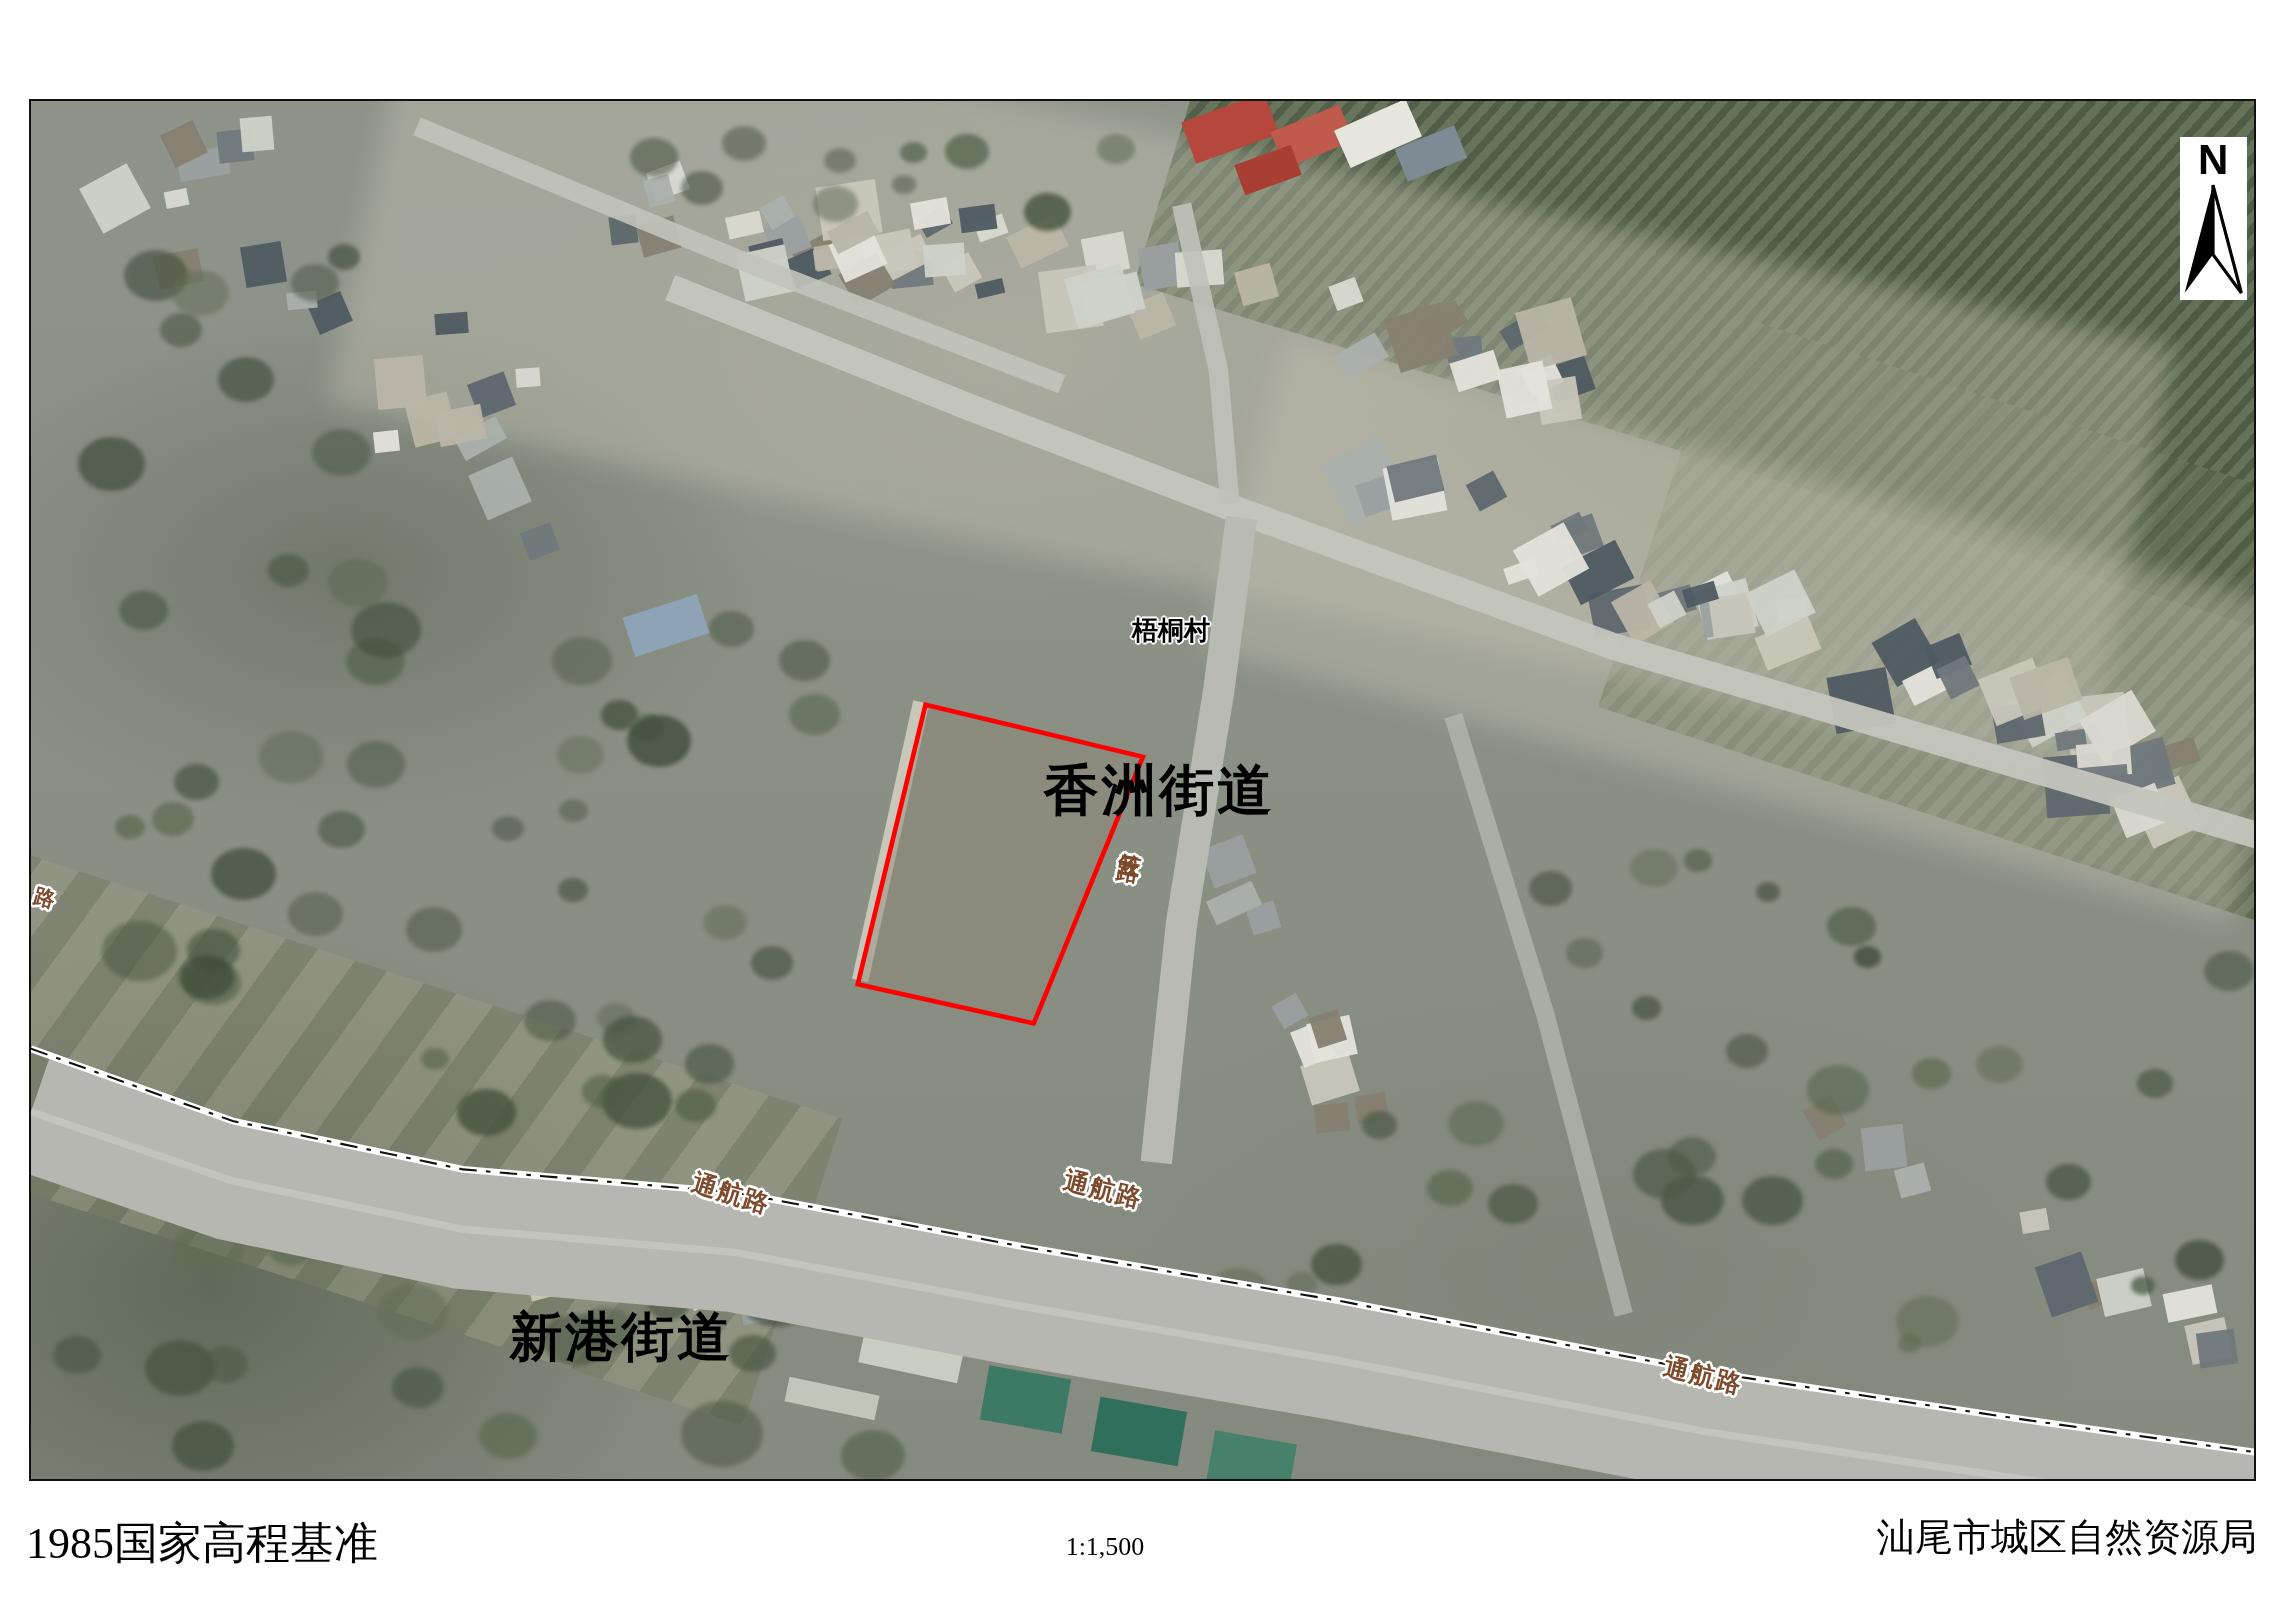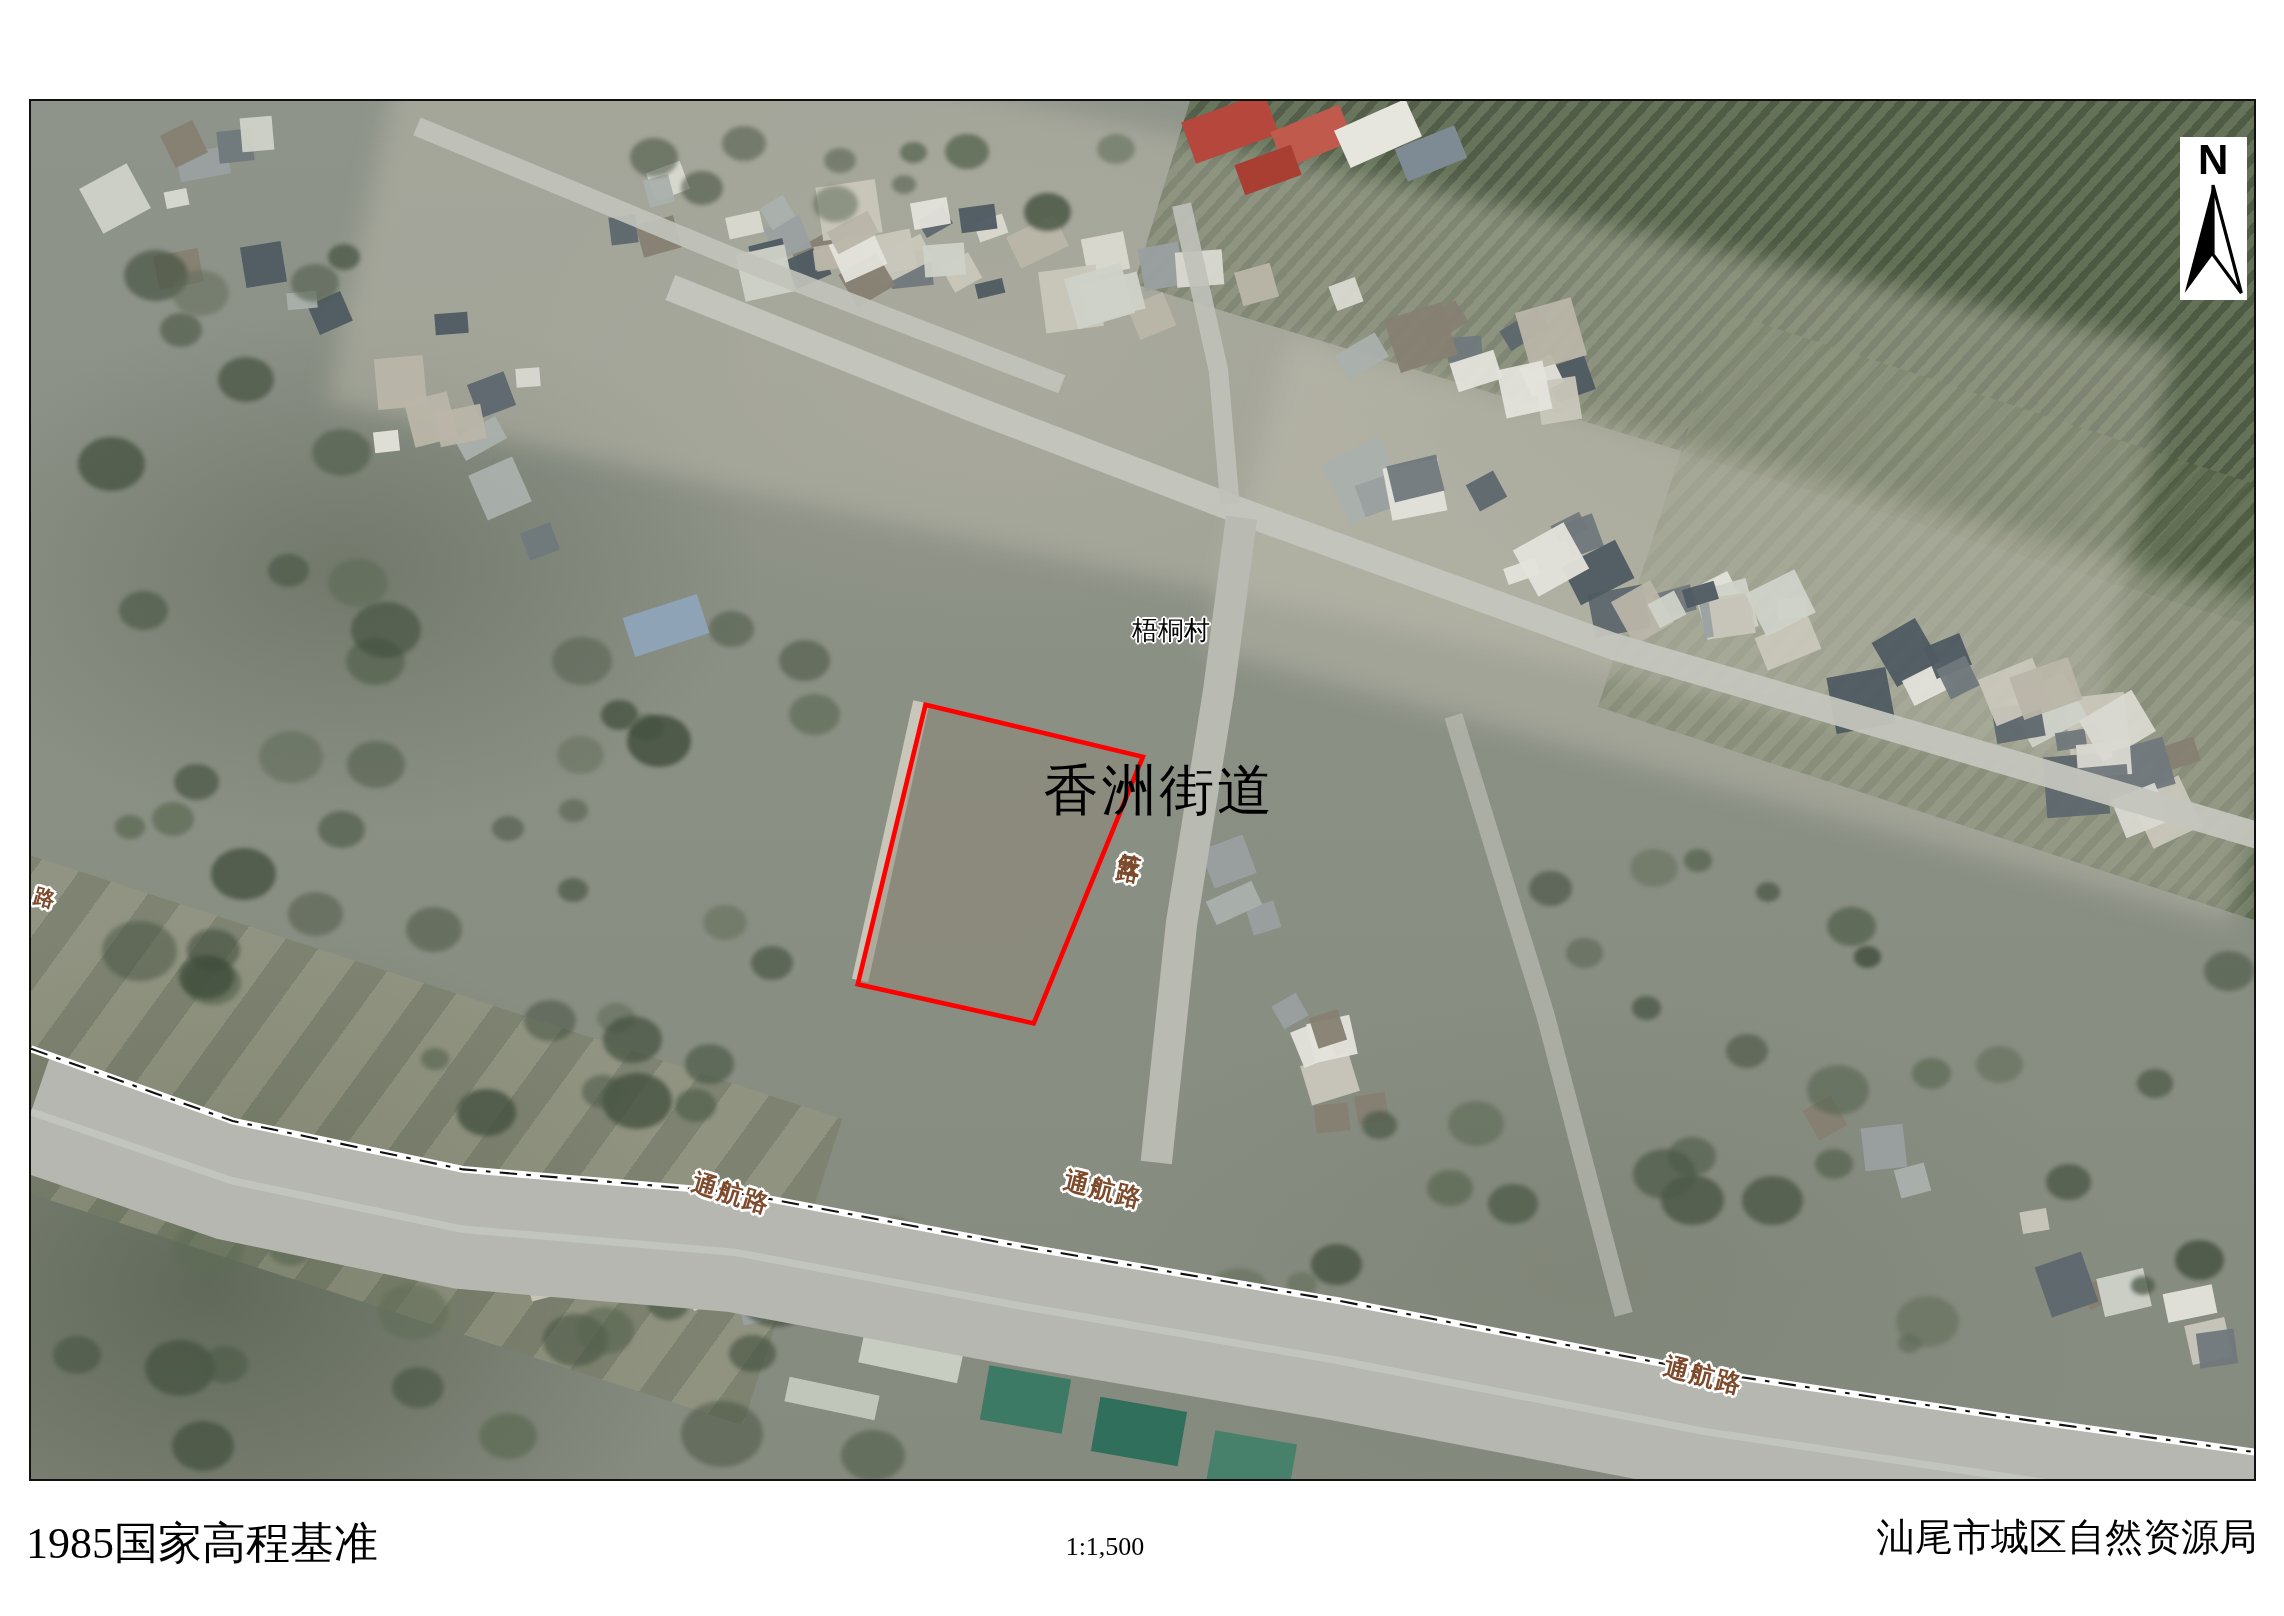--- a/index.html
+++ b/index.html
@@ -21,21 +21,21 @@
         radial-gradient(967px 599px at 88% 12%, rgba(78,94,66,.55), transparent 72%),
         radial-gradient(737px 415px at 70% 85%, rgba(120,126,112,.45), transparent 72%),
         linear-gradient(#8f948a,#868b7f);}
   .field{position:absolute;opacity:.92;}
   .village-ground{position:absolute;background:rgba(192,190,176,.42);}
   .bldg{position:absolute;}
   .tree{position:absolute;border-radius:50%;filter:blur(2.3px);}
   #map-art{position:absolute;left:0;top:0;width:2227px;height:1382px;pointer-events:none;}
 
   
-  .maplabel{position:absolute;white-space:nowrap;}
+  .maplabel{position:absolute;white-space:nowrap;font-weight:bold;}
   .halo-black{color:#000;
     text-shadow:-1.4px -1.4px 0 #fff,1.4px -1.4px 0 #fff,-1.4px 1.4px 0 #fff,1.4px 1.4px 0 #fff,
                 0 -1.8px 0 #fff,0 1.8px 0 #fff,-1.8px 0 0 #fff,1.8px 0 0 #fff;}
   .roadlabel{color:#7d4a2b;font-weight:bold;
     text-shadow:-1.8px -1.8px 0 #fff,1.8px -1.8px 0 #fff,-1.8px 1.8px 0 #fff,1.8px 1.8px 0 #fff,
                 0 -2.3px 0 #fff,0 2.3px 0 #fff,-2.3px 0 0 #fff,2.3px 0 0 #fff,
                 -2.8px 0 0 #fff,2.8px 0 0 #fff,0 2.8px 0 #fff,0 -2.8px 0 #fff;}
   .streetname{font-size:55px;color:#000;}
 
   
@@ -380,20 +380,21 @@
       <polygon points="2004,1526 2476,1639 2239,2218 1857,2133" fill="rgba(139,133,117,.45)"></polygon>
 
       <path d="M 62 2273 L 500 2430 L 1000 2535 L 1590 2585 L 2200 2700 L 2900 2820 L 3700 2975 L 4400 3080 L 4897 3150" fill="none" stroke="#ffffff" stroke-width="15"></path>
       <path d="M 62 2273 L 500 2430 L 1000 2535 L 1590 2585 L 2200 2700 L 2900 2820 L 3700 2975 L 4400 3080 L 4897 3150" fill="none" stroke="#111111" stroke-width="4.5" stroke-dasharray="38 20 10 20"></path>
 
       <polygon points="2004,1526 2476,1639 2239,2218 1857,2133" fill="none" stroke="#fe0000" stroke-width="10"></polygon>
     </svg>
 
     <div class="maplabel halo-black" style="left:1085px;top:512px;width:111px;text-align:center;font-size:26px;">梧桐村</div>
     <div class="maplabel streetname" style="left:1013px;top:653px;letter-spacing:2.8px;">香洲街道</div>
+    <div class="maplabel streetname" style="left:479px;top:1201px;font-size:53px;letter-spacing:2.8px;">新港街道</div>
     <div class="maplabel roadlabel" style="left:1087px;top:735px;font-size:23px;writing-mode:vertical-rl;transform:rotate(10deg);letter-spacing:2.8px;">笠云路</div>
     <div class="maplabel roadlabel" style="left:660px;top:1076px;font-size:25px;transform:rotate(17deg);letter-spacing:1.8px;">通航路</div>
     <div class="maplabel roadlabel" style="left:1032px;top:1072px;font-size:25px;transform:rotate(14deg);letter-spacing:1.8px;">通航路</div>
     <div class="maplabel roadlabel" style="left:1632px;top:1258px;font-size:25px;transform:rotate(14deg);letter-spacing:1.8px;">通航路</div>
     <div class="maplabel roadlabel" style="left:3.7px;top:783px;font-size:21px;transform:rotate(16deg);">路</div>
 
     <div id="north">
       <span class="n">N</span>
       <svg width="64" height="112" viewBox="0 0 140 244">
         <path d="M70 4 L8 240 L70 156 Z" fill="#000"></path>

